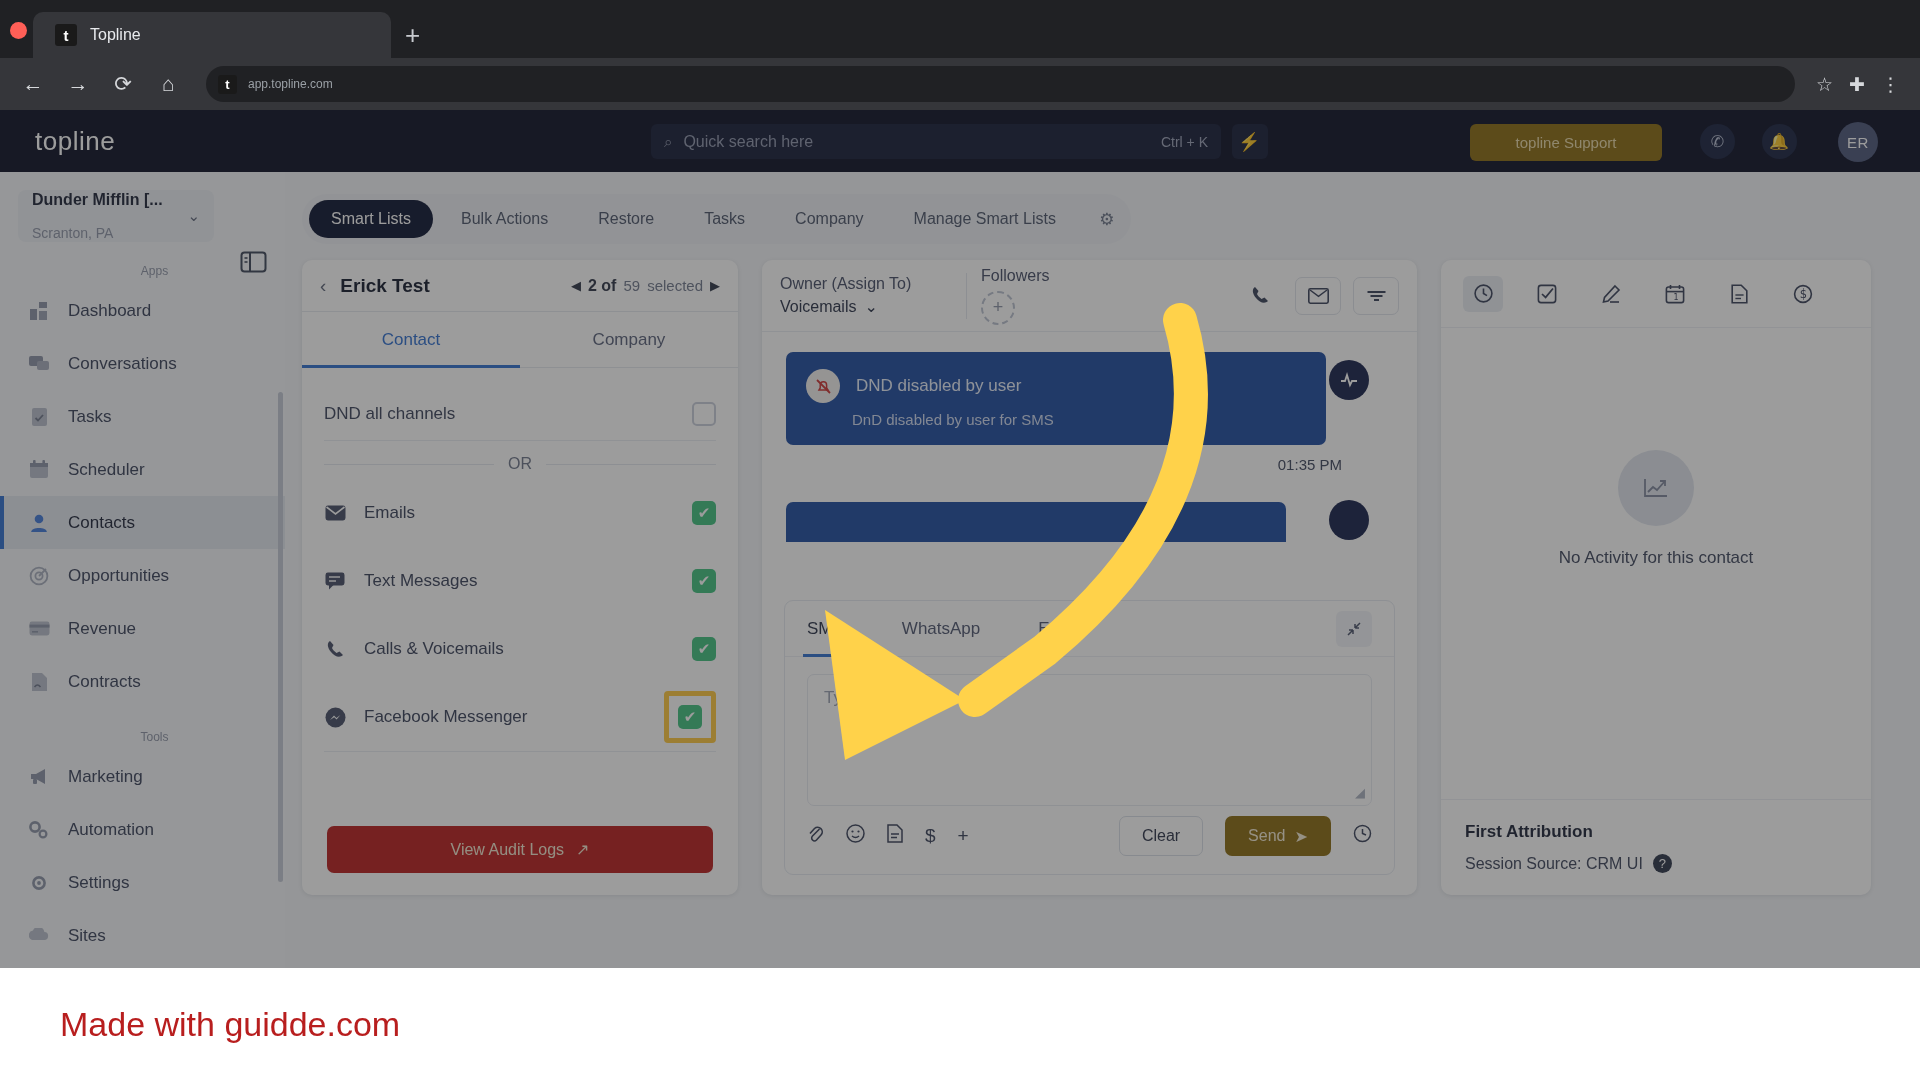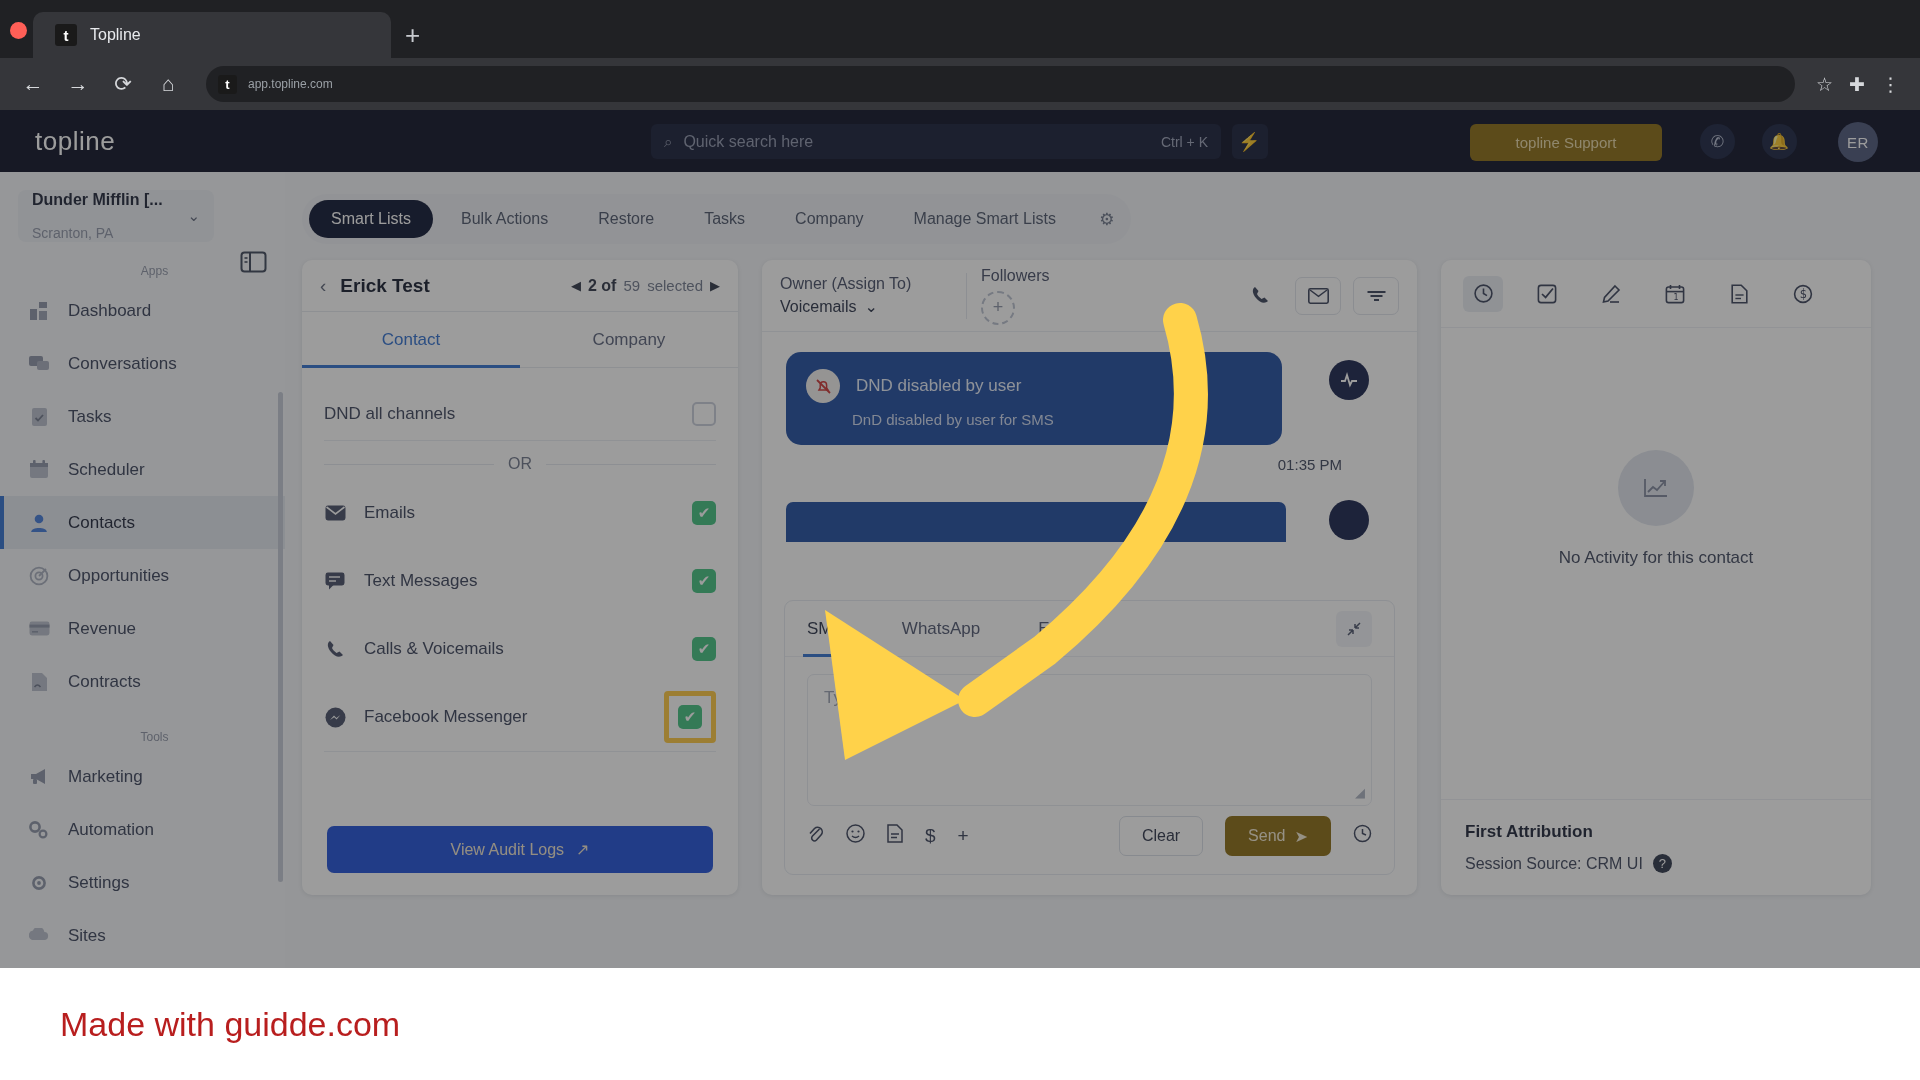--- a/index.html
+++ b/index.html
@@ -131,42 +131,42 @@
   .or-sep { display:flex; align-items:center; gap:14px; margin:14px 0 6px 0; color:#6d7589; font-size:16px;}
   .or-line { flex:1; height:1px; background:#e3e7ee; }
   .ch-row { display:flex; align-items:center; height:68px; gap:18px; font-size:17px; color:#39415a; }
   .ch-row .ico { width:22px; height:22px; display:flex; align-items:center; justify-content:center;
                  color:#4d5costo; }
   .ch-row .ico { color:#454d66; }
   .hl-wrap { margin-left:auto; padding:9px; background:#ffffff; border:5px solid #ffc83d; border-radius:4px;
              display:flex; align-items:center; justify-content:center; }
   .thin-line { height:1px; background:#e9ecf2; margin:0 0 0 0; }
   .audit-btn { position:absolute; left:25px; bottom:22px; width:386px; height:47px;
-               background:#1d4ed8; border-radius:7px; color:#f0e6cf; font-size:16px;
+               background:#b91c1c; border-radius:7px; color:#f0e6cf; font-size:16px;
                display:flex; align-items:center; justify-content:center; gap:12px; }
 
   
   .center-card { width:655px; height:635px; position:relative; overflow:hidden; }
   .cc-head { height:72px; display:flex; align-items:center; padding:0 18px;
              border-bottom:1px solid #e9ecf2; position:relative; }
   .owner { width:172px; }
   .owner .lab { font-size:16px; color:#454d66; white-space:nowrap; }
   .owner .val { font-size:16px; color:#2a3248; margin-top:4px; display:flex; align-items:center; gap:8px;}
   .vdiv { width:1px; height:46px; background:#e4e8ef; margin:0 14px; }
   .followers { text-align:left; }
   .followers .lab { font-size:16px; color:#454d66; }
   .fplus { width:34px; height:34px; border-radius:50%; border:2px dashed #b9c0cf; margin-top:6px;
            display:flex; align-items:center; justify-content:center; color:#8b93a6; font-size:18px; }
   .cc-actions { margin-left:auto; display:flex; align-items:center; gap:12px; }
   .cc-ibtn { width:46px; height:38px; border:1px solid #dfe3ea; border-radius:7px;
              display:flex; align-items:center; justify-content:center; color:#3a4considered; }
   .cc-ibtn { color:#39415a; font-size:17px; }
   .cc-ibtn.plain { border:none; }
   .thread { position:absolute; left:0; top:72px; width:655px; height:230px; padding:20px 24px; }
-  .msg { width:496px; background:#1d4ba0; border-radius:15px; padding:17px 20px; color:#e6ecf8; }
+  .msg { width:540px; background:#1d4ba0; border-radius:7px; padding:17px 20px; color:#e6ecf8; }
   .msg .t1 { font-size:17px; margin-bottom:8px; display:flex; align-items:center; gap:16px;}
   .msg .t2 { font-size:15px; color:#cfd9ee; margin-left:46px; }
   .bellcirc { width:34px; height:34px; border-radius:50%; background:#f3f1ef;
               display:flex; align-items:center; justify-content:center; color:#cc3333; font-size:17px; }
   .avatar-act { position:absolute; right:48px; top:100px; width:40px; height:40px; border-radius:50%;
                 background:#16204a; display:flex; align-items:center; justify-content:center;
                 color:#fff; font-size:18px; }
   .msgtime { position:absolute; right:75px; top:196px; font-size:15px; color:#3e465d; }
   .msg2 { position:absolute; left:24px; top:242px; width:500px; height:40px; background:#1d4ba0;
           border-radius:7px 7px 0 0; }

